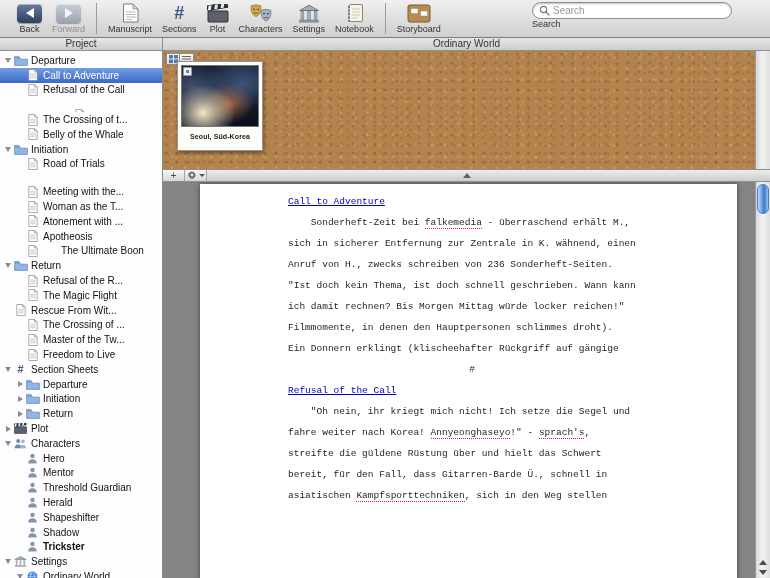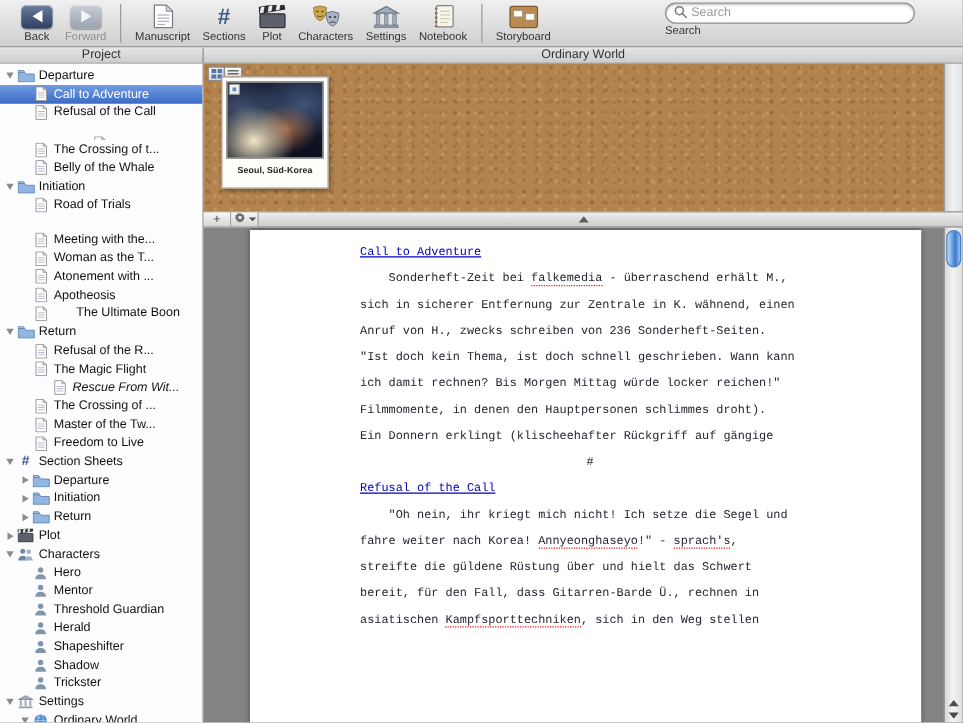--- a/index.html
+++ b/index.html
@@ -445,21 +445,21 @@
             <svg width="10" height="12" viewBox="0 0 10 12">
               <path d="M.8.5h5.6L9.2 3v8.5H.8z" fill="#fff" stroke="#8a8a8a" stroke-width=".7"></path>
               <path d="M6.4.5L9.2 3H6.4z" fill="#d8d8d8" stroke="#8a8a8a" stroke-width=".5"></path>
               <g stroke="#b0b6c8" stroke-width=".7">
                 <path d="M2.2 5.2h5.6M2.2 7h5.6M2.2 8.8h5.6"></path>
               </g>
             </svg>
           </span>
           <span class="lab">The Magic Flight</span>
         </div>
-        <div class="row" style="padding-left: 30px; font-style: italic;">
+        <div class="row" style="padding-left: 3px;">
           <span class="disc none"></span>
           <span class="ticon">
             <svg width="10" height="12" viewBox="0 0 10 12">
               <path d="M.8.5h5.6L9.2 3v8.5H.8z" fill="#fff" stroke="#8a8a8a" stroke-width=".7"></path>
               <path d="M6.4.5L9.2 3H6.4z" fill="#d8d8d8" stroke="#8a8a8a" stroke-width=".5"></path>
               <g stroke="#b0b6c8" stroke-width=".7">
                 <path d="M2.2 5.2h5.6M2.2 7h5.6M2.2 8.8h5.6"></path>
               </g>
             </svg>
           </span>
@@ -621,21 +621,21 @@
         <div class="row" style="padding-left: 15px;">
           <span class="disc none"></span>
           <span class="ticon">
             <svg width="11" height="11" viewBox="0 0 11 11">
               <circle cx="5.5" cy="3" r="2.2" fill="#8395ad"></circle>
               <path d="M1.2 10.4c0-2.8 1.9-4.1 4.3-4.1s4.3 1.3 4.3 4.1z" fill="#8395ad"></path>
             </svg>
           </span>
           <span class="lab">Shadow</span>
         </div>
-        <div class="row" style="padding-left: 15px;">
+        <div class="row" style="padding-left: 15px; font-weight: bold;">
           <span class="disc none"></span>
           <span class="ticon">
             <svg width="11" height="11" viewBox="0 0 11 11">
               <circle cx="5.5" cy="3" r="2.2" fill="#8395ad"></circle>
               <path d="M1.2 10.4c0-2.8 1.9-4.1 4.3-4.1s4.3 1.3 4.3 4.1z" fill="#8395ad"></path>
             </svg>
           </span>
           <span class="lab">Trickster</span>
         </div>
         <div class="row" style="padding-left: 3px;">
@@ -732,21 +732,21 @@
               <div class="ln"><span>Anruf von H., zwecks schreiben von 236 Sonderheft-Seiten.</span></div>
               <div class="ln"><span>"Ist doch kein Thema, ist doch schnell geschrieben. Wann kann</span></div>
               <div class="ln"><span>ich damit rechnen? Bis Morgen Mittag würde locker reichen!"</span></div>
               <div class="ln"><span>Filmmomente, in denen den Hauptpersonen schlimmes droht).</span></div>
               <div class="ln"><span>Ein Donnern erklingt (klischeehafter Rückgriff auf gängige</span></div>
               <div class="sep">#</div>
               <div class="h">Refusal of the Call</div>
               <div class="ln"><span>    "Oh nein, ihr kriegt mich nicht! Ich setze die Segel und</span></div>
               <div class="ln"><span>fahre weiter nach Korea! </span><span class="misspelled">Annyeonghaseyo</span><span>!" - </span><span class="misspelled">sprach's</span><span>,</span></div>
               <div class="ln"><span>streifte die güldene Rüstung über und hielt das Schwert</span></div>
-              <div class="ln"><span>bereit, für den Fall, dass Gitarren-Barde Ü., rechnen in</span></div>
+              <div class="ln"><span>bereit, für den Fall, dass Gitarren-Barde Ü., schnell in</span></div>
               <div class="ln"><span>asiatischen </span><span class="misspelled">Kampfsporttechniken</span><span>, sich in den Weg stellen</span></div>
             </div>
         </div>
         <div class="vscroll">
           <div class="thumb"></div>
           <div class="sb-arrow up"></div>
           <div class="sb-arrow down"></div>
         </div>
       </div>
 

